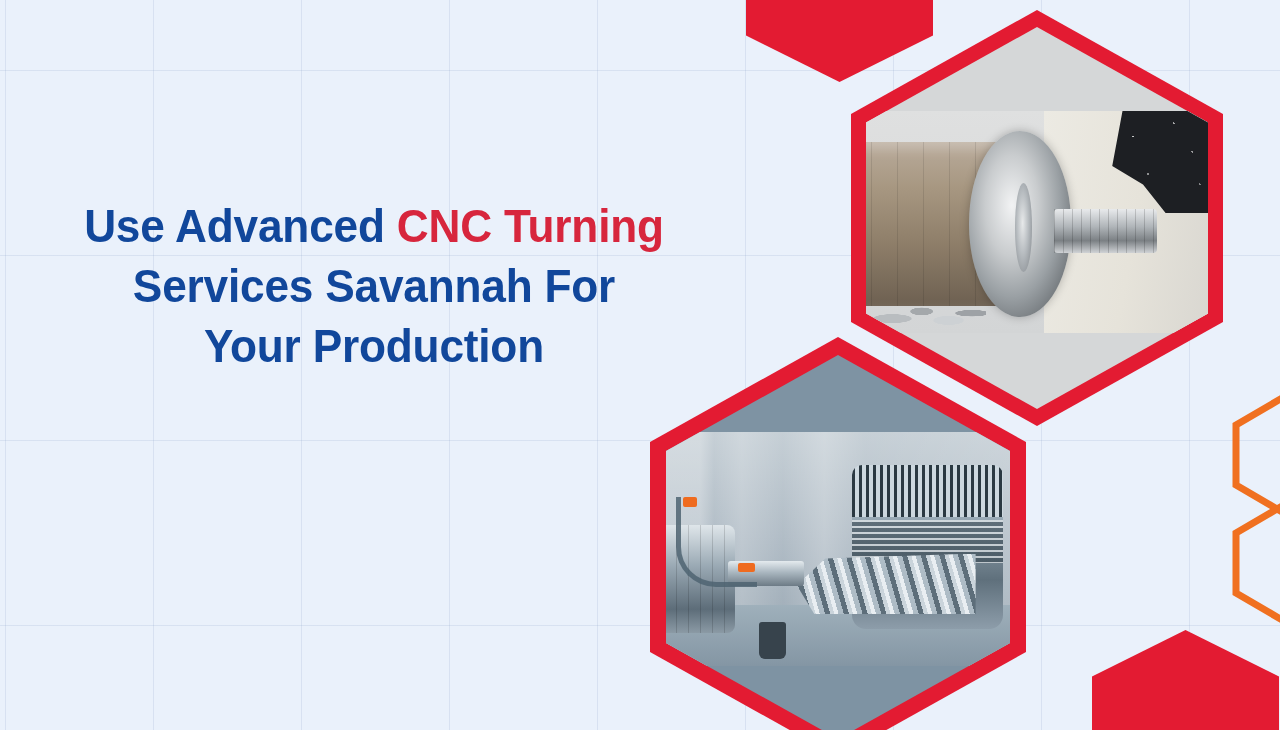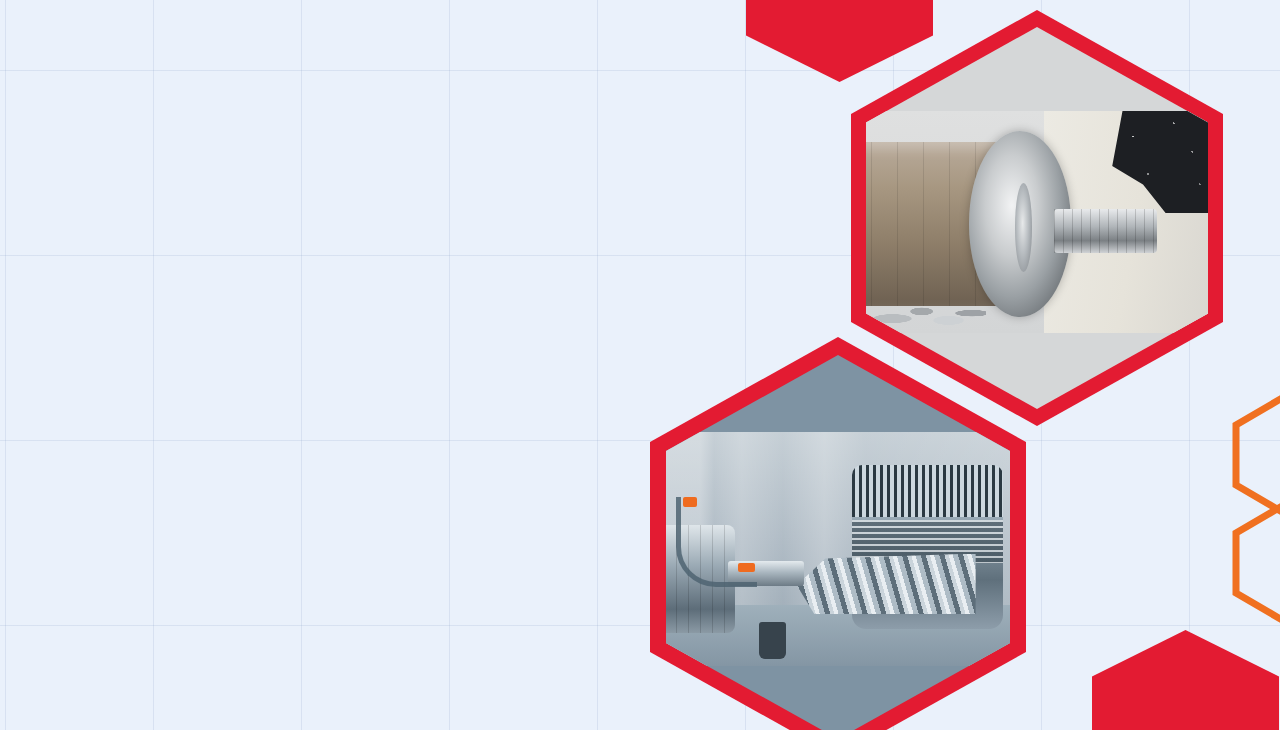--- a/index.html
+++ b/index.html
@@ -430,14 +430,21 @@
         <div class="mill-chuck"></div>
         <div class="mill-toolholder"></div>
         <div class="mill-coolant"></div>
         <div class="mill-nozzle"></div>
         <div class="mill-nozzle2"></div>
         <div class="mill-base-bolt"></div>
       </div>
     </div>
   </div>
 
+  <div class="headline-block">
+    <h1 class="headline">
+      <span class="line"><span>Use Advanced </span><span class="accent">CNC Turning</span></span>
+      <span class="line">Services Savannah For</span>
+      <span class="line">Your Production</span>
+    </h1>
+  </div>
 
 </div>
 
 </body></html>

